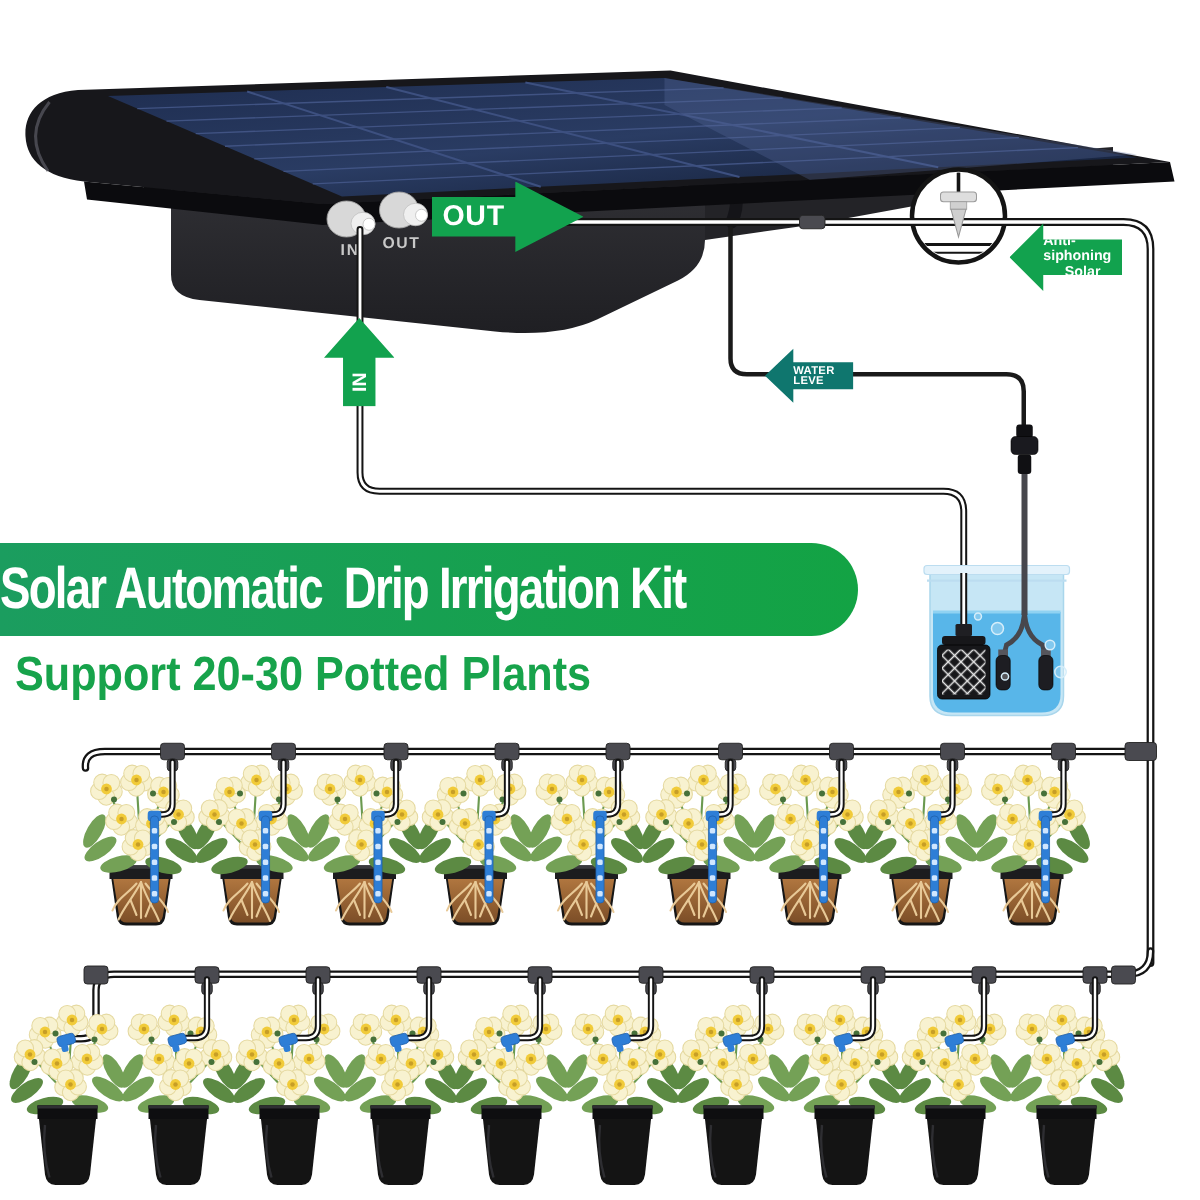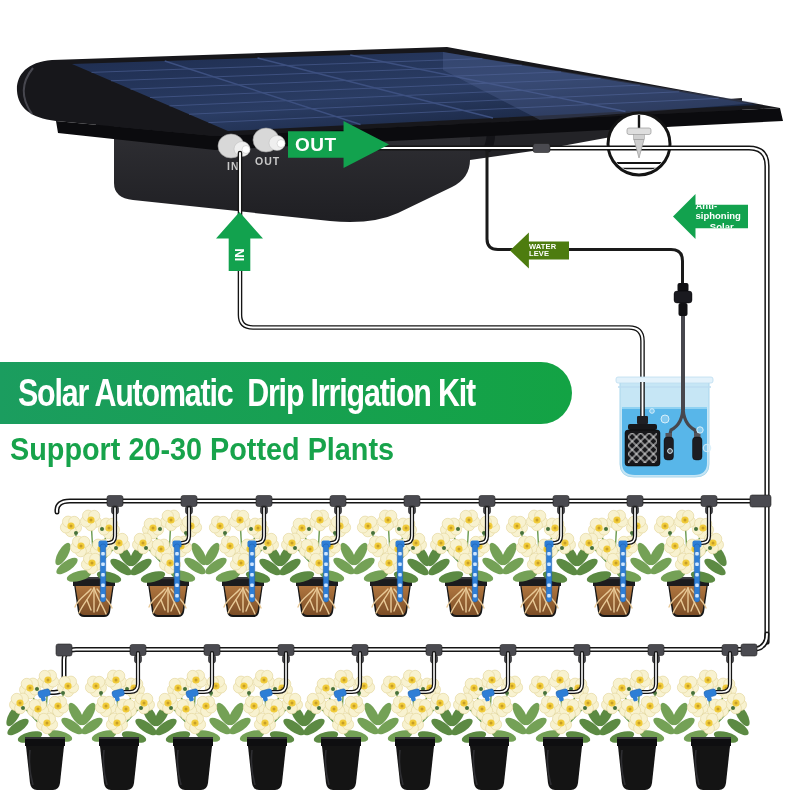--- a/index.html
+++ b/index.html
@@ -25,21 +25,21 @@
               clip-path:polygon(0% 50%,30% 4%,30% 26%,100% 26%,100% 74%,30% 74%,30% 96%);}
   .arrow-anti .body-txt{left:30%;top:26%;width:70%;height:48%;flex-direction:column;
                         font-size:9.5px;line-height:10.5px;font-weight:700;}
 
   .arrow-water{left:510px;top:230px;width:59px;height:41px;
                clip-path:polygon(0% 50%,32% 6%,32% 28%,100% 28%,100% 72%,32% 72%,32% 94%);}
   .arrow-water .body-txt{left:32%;top:28%;width:68%;height:44%;font-size:7.5px;letter-spacing:.2px;}
 
   
   .banner{position:absolute;left:0;top:362px;width:572px;height:62px;
-          border-radius:0 31px 31px 0;display:flex;align-items:center;padding-left:18px;
+          border-radius:0 31px 31px 0;display:flex;align-items:center;padding-left:0;
           box-sizing:border-box;}
   .banner span{color:#fff;font-size:39px;font-weight:900;letter-spacing:-1.5px;
                white-space:pre;transform:scaleX(.78);transform-origin:left center;}
   .subtitle{position:absolute;left:10px;top:431px;font-size:32px;font-weight:700;
             letter-spacing:0;white-space:pre;transform:scaleX(.9);transform-origin:left center;}
 </style>
 </head>
 <body>
 
 <div class="stage">
@@ -1858,23 +1858,23 @@
 <div class="subtitle" style="color: rgb(23, 163, 75);">Support 20-30 Potted Plants</div>
 
 <div class="garrow arrow-out" style="background: rgb(18, 162, 78);">
   <div class="body-txt">OUT</div>
 </div>
 <div class="garrow arrow-in" style="background: rgb(18, 162, 78);">
   <div class="body-txt">
         <span>IN</span>
       </div>
 </div>
-<div class="garrow arrow-anti" style="background: rgb(18, 162, 78); margin-top: 45px;">
+<div class="garrow arrow-anti" style="background: rgb(18, 162, 78);">
   <div class="body-txt">
     <span>Anti-siphoning</span>
     <span>Solar</span>
   </div>
 </div>
-<div class="garrow arrow-water" style="background: #4d7c0f;">
+<div class="garrow arrow-water" style="background: #0f766e;">
   <div class="body-txt">WATER LEVE</div>
 </div>
 
 </div>
 
 </body></html>

